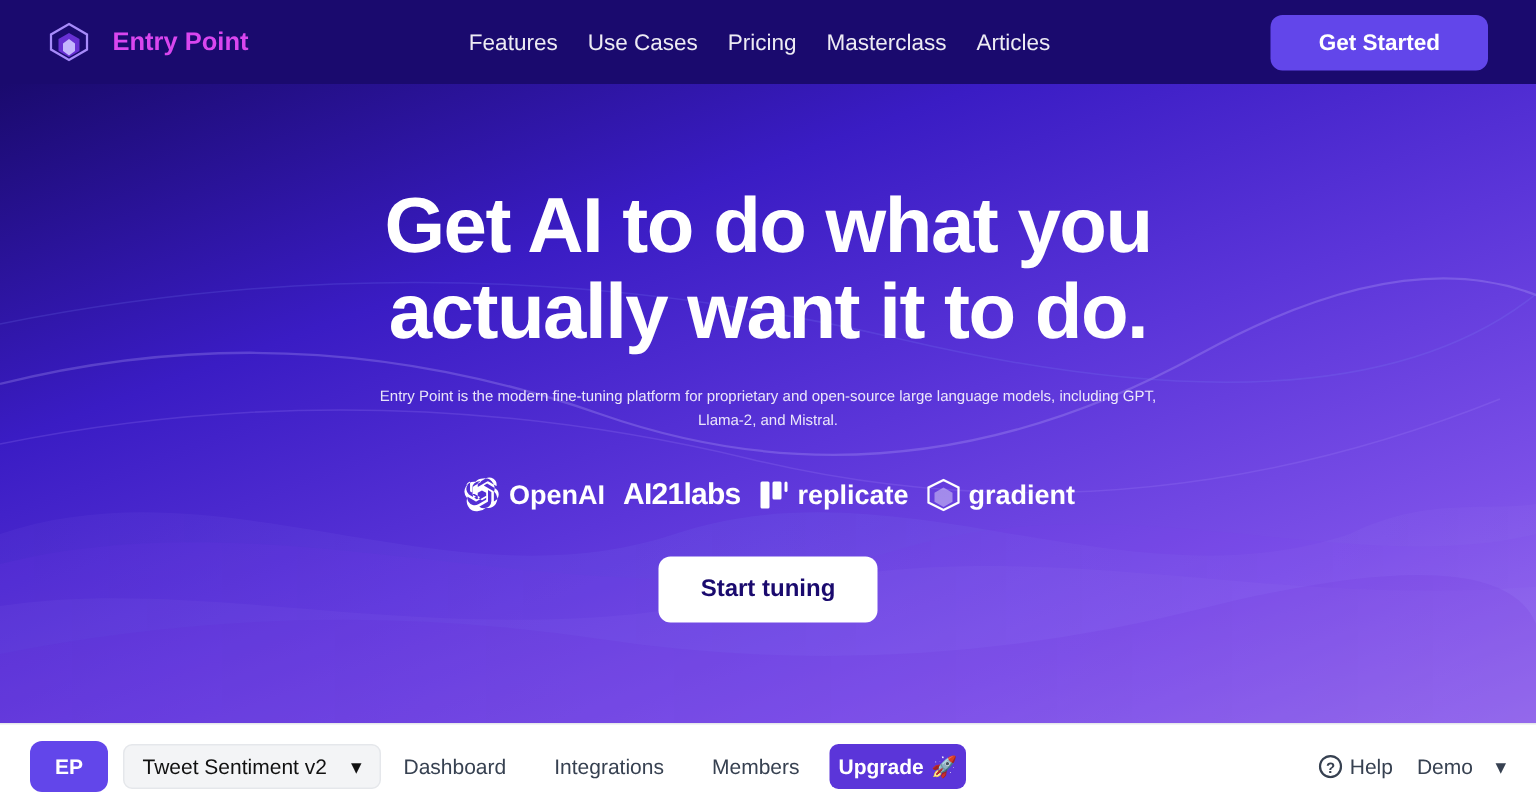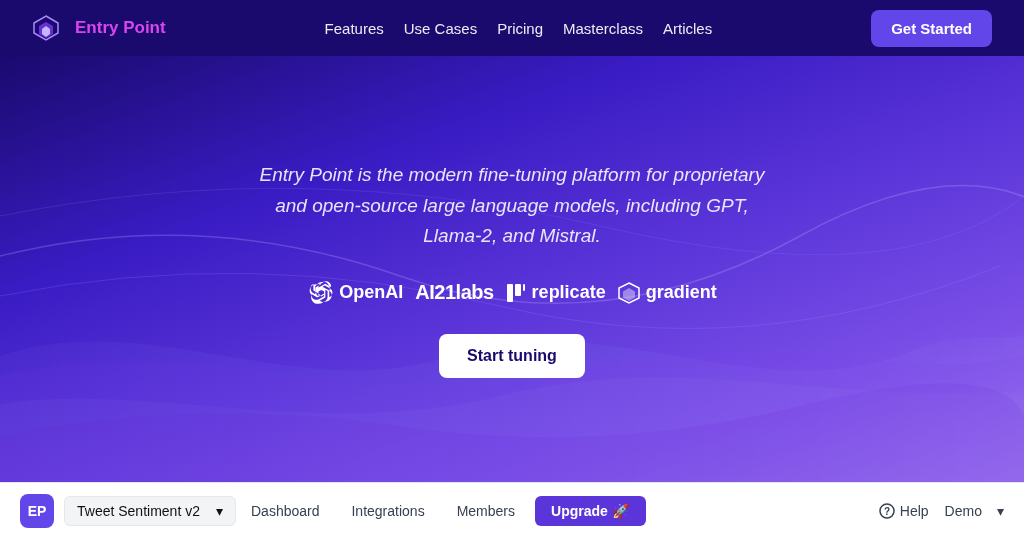--- a/index.html
+++ b/index.html
@@ -37,21 +37,21 @@
       color: rgba(255,255,255,0.92);
       font-size: 15px;
       cursor: pointer;
       text-decoration: none;
     }
     .btn-get-started {
       background: #6246ea;
       color: white;
       border: none;
       border-radius: 8px;
-      padding: 10px 20px;
+      padding: 10px 32px;
       font-size: 15px;
       font-weight: 600;
       cursor: pointer;
     }
 
     
     .hero {
       background: linear-gradient(160deg, #1a0a6e 0%, #3a1cc4 30%, #5b35d9 55%, #7c50e8 80%, #9a74ee 100%);
       position: relative;
       height: 426px;
@@ -83,27 +83,26 @@
     .hero-title {
       color: white;
       font-size: 52px;
       font-weight: 800;
       line-height: 1.1;
       margin-bottom: 20px;
       letter-spacing: -1px;
     }
     .hero-subtitle {
       color: rgba(255,255,255,0.88);
-      font-size: 19px;
+      font-size: 10px;
       line-height: 1.6;
       margin-bottom: 28px;
       max-width: 520px;
       margin-left: auto;
       margin-right: auto;
-      font-style: italic;
     }
     .providers-label {
       color: white;
       font-weight: 700;
       font-size: 14px;
       margin-bottom: 14px;
     }
     .providers-row {
       display: flex;
       align-items: center;
@@ -138,21 +137,21 @@
       background: white;
       height: 56px;
       display: flex;
       align-items: center;
       padding: 0 20px;
       gap: 0;
       border-top: 1px solid #e5e7eb;
       box-shadow: 0 -2px 8px rgba(0,0,0,0.06);
     }
     .bottom-app-icon {
-      width: 34px;
+      width: 52px;
       height: 34px;
       background: #6246ea;
       border-radius: 8px;
       display: flex;
       align-items: center;
       justify-content: center;
       color: white;
       font-size: 14px;
       font-weight: 700;
       margin-right: 10px;
@@ -183,21 +182,21 @@
       padding: 6px 12px;
       cursor: pointer;
       border-radius: 6px;
       text-decoration: none;
     }
     .btn-upgrade {
       background: #5b35d9;
       color: white;
       border: none;
       border-radius: 6px;
-      padding: 7px 16px;
+      padding: 7px 6px;
       font-size: 14px;
       font-weight: 600;
       cursor: pointer;
       display: flex;
       align-items: center;
       gap: 5px;
     }
     .bottom-right {
       display: flex;
       align-items: center;
@@ -257,20 +256,21 @@
     <path d="M0,300 C150,250 300,350 450,300 C600,250 750,350 900,300 C950,275 990,285 1024,280 L1024,426 L0,426 Z" fill="url(#waveGrad)" opacity="0.4"></path>
     <path d="M0,320 C200,270 400,370 600,310 C750,265 900,330 1024,300 L1024,426 L0,426 Z" fill="#7c3aed" opacity="0.2"></path>
     <path d="M-50,360 C100,310 300,390 500,340 C700,290 850,360 1074,330 L1074,426 L-50,426 Z" fill="#a78bfa" opacity="0.15"></path>
     <path d="M0,200 Q200,150 400,220 T800,180 T1100,200" stroke="#c4b5fd" stroke-width="1.5" fill="none" opacity="0.5"></path>
     <path d="M0,240 Q250,190 500,250 T1000,210" stroke="#a78bfa" stroke-width="1" fill="none" opacity="0.4"></path>
     <path d="M0,160 Q300,100 600,170 T1024,140" stroke="#818cf8" stroke-width="1" fill="none" opacity="0.35"></path>
     <path d="M0,380 Q200,340 400,370 T800,350 T1024,360 L1024,426 L0,426 Z" fill="#6d28d9" opacity="0.25"></path>
   </svg>
 
   <div class="hero-content">
+    <h1 class="hero-title">Get AI to do what you actually want it to do.</h1>
     <p class="hero-subtitle">Entry Point is the modern fine-tuning platform for proprietary and open-source large language models, including GPT, Llama-2, and Mistral.</p>
 
     <div class="providers-row">
 
       <div class="provider-logo">
         <svg width="26" height="26" viewBox="0 0 26 26" fill="white">
           <path d="M22.4 10.6a6.5 6.5 0 00-.56-5.33A6.57 6.57 0 0014.93 2a6.5 6.5 0 00-4.89 2.22A6.5 6.5 0 003.6 7.4a6.57 6.57 0 00.87 7.7 6.5 6.5 0 00.57 5.33 6.57 6.57 0 006.91 3.27 6.5 6.5 0 004.89-2.22A6.5 6.5 0 0023.5 19a6.57 6.57 0 00-1.1-8.4zM15.7 21.9a4.87 4.87 0 01-3.12-1.12l.15-.09 5.18-2.99a.86.86 0 00.43-.74v-7.3l2.19 1.26a.08.08 0 01.04.06v6.04a4.9 4.9 0 01-4.87 4.88zm-10.5-4.49a4.87 4.87 0 01-.58-3.27l.15.09 5.18 2.99a.86.86 0 00.86 0l6.32-3.65v2.52a.08.08 0 01-.03.07l-5.24 3.02a4.9 4.9 0 01-6.66-1.77zm-1.37-11.3a4.87 4.87 0 012.54-2.14v6.14a.86.86 0 00.43.74l6.32 3.65-2.19 1.26a.08.08 0 01-.08 0L5.62 12.7a4.9 4.9 0 01-.79-6.59zm18 4.2l-6.32-3.65 2.19-1.26a.08.08 0 01.08 0l5.24 3.02a4.9 4.9 0 01-.76 8.83v-6.14a.86.86 0 00-.43-.8zm2.18-3.28l-.15-.09-5.18-2.99a.86.86 0 00-.86 0L11.5 7.6V5.08a.08.08 0 01.03-.07l5.24-3.02a4.9 4.9 0 017.24 5.04zM10.3 14.13L8.11 12.87a.08.08 0 01-.04-.06V6.77A4.9 4.9 0 0114.06 4.1l-.15.09-5.18 2.99a.86.86 0 00-.43.74v7.21zm1.19-2.56l2.81-1.62 2.81 1.62v3.24l-2.81 1.62-2.81-1.62v-3.24z"></path>
         </svg>
         <span>OpenAI</span>
       </div>

